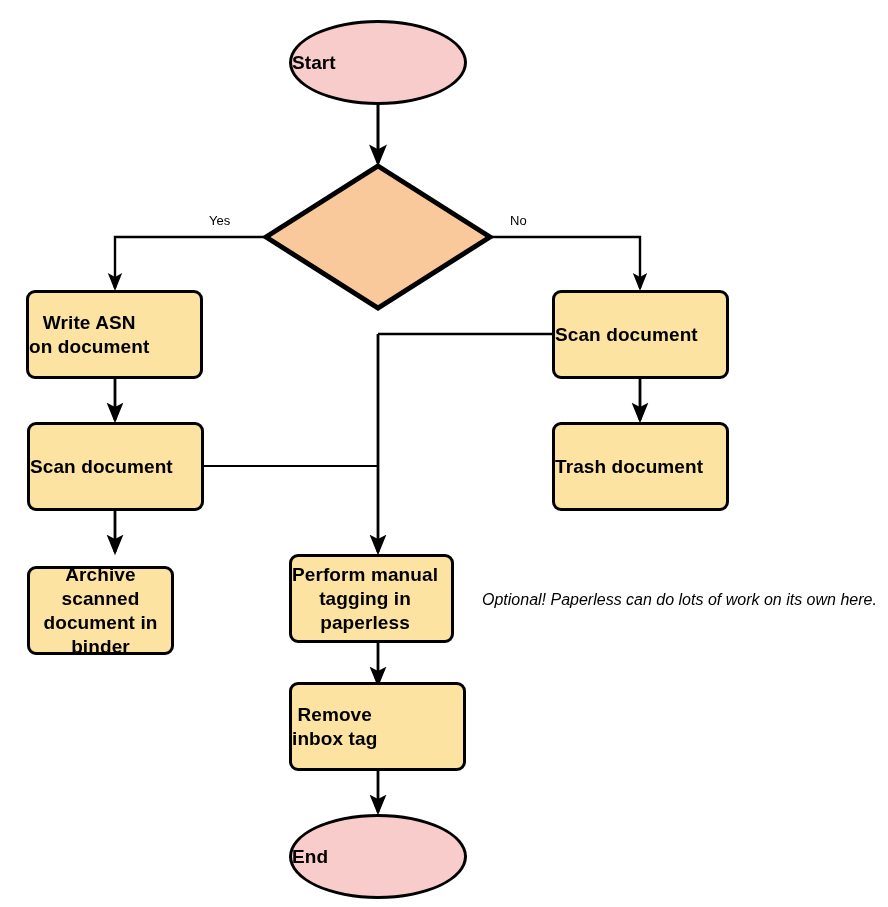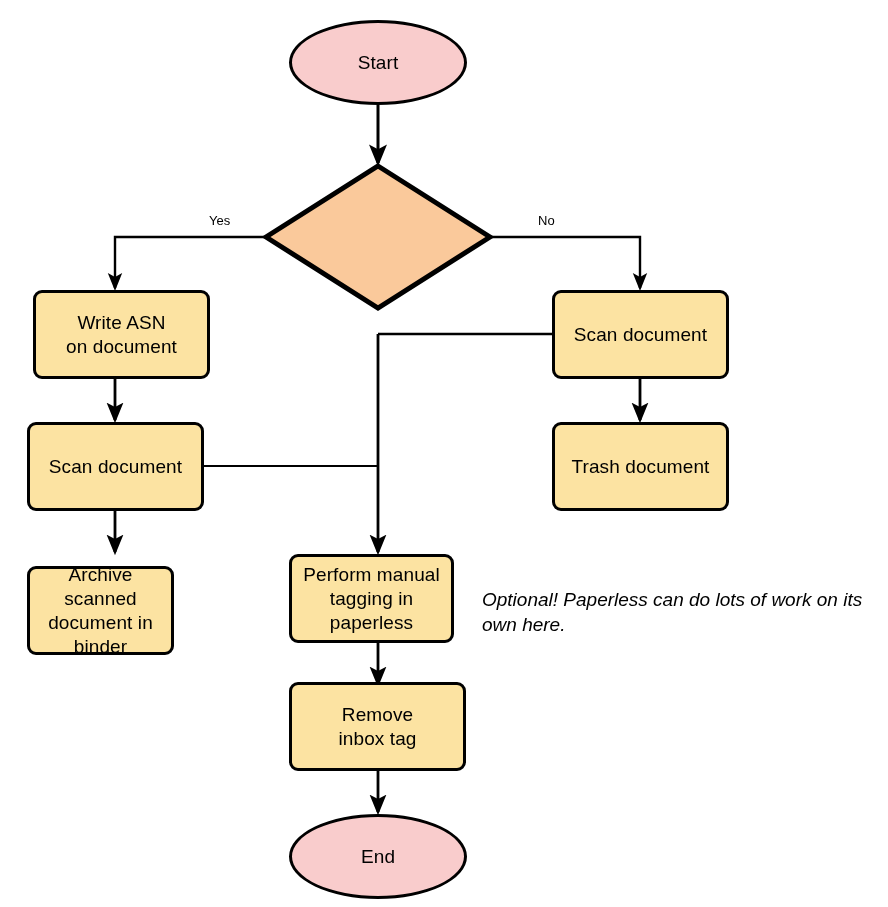--- a/index.html
+++ b/index.html
@@ -22,27 +22,28 @@
     left: 0;
     top: 0;
     width: 888px;
     height: 907px;
   }
   .node {
     position: absolute;
     box-sizing: border-box;
     display: flex;
     align-items: center;
-    justify-content: center;
+    justify-content: flex-start;
     text-align: center;
     color: #000000;
     font-size: 19px;
     line-height: 24px;
     letter-spacing: 0.1px;
     white-space: pre-line;
+    font-weight: bold;
   }
   .proc {
     border: 3px solid #000000;
     border-radius: 9px;
     background: #FCE3A2;
   }
   .term {
     border: 3px solid #000000;
     border-radius: 50%;
     background: #F9CCCC;
@@ -72,21 +73,21 @@
   .edge-label {
     position: absolute;
     font-size: 13px;
     color: #000000;
     line-height: 20px;
     white-space: nowrap;
   }
   .note {
     position: absolute;
     font-style: italic;
-    font-size: 19px;
+    font-size: 16px;
     line-height: 25px;
     color: #000000;
     width: 404px;
   }
 </style>
 </head>
 <body>
 
 <div id="canvas">
 
@@ -124,23 +125,23 @@
     <span>Start</span>
   </div>
 
   <div class="decision-wrap" style="left:263px; top:163px; width:230px; height:148px;">
     <svg class="decision-shape" viewBox="0 0 230 148" preserveAspectRatio="none" xmlns="http://www.w3.org/2000/svg">
       <polygon points="115,3 227,74 115,145 3,74" fill="#FAC99B" stroke="#000000" stroke-width="5" stroke-linejoin="miter"></polygon>
     </svg>
   </div>
 
   <div class="edge-label" style="left:209px; top:211px;">Yes</div>
-  <div class="edge-label" style="left:510px; top:211px;margin-left:28px;">No</div>
+  <div class="edge-label" style="left:510px; top:211px;">No</div>
 
-  <div class="node proc" style="left:33px; top:290px; width:177px; height:89px;">
+  <div class="node proc" style="left:26px; top:290px; width:177px; height:89px;">
     <span>Write ASN
 on document</span>
   </div>
 
   <div class="node proc" style="left:27px; top:422px; width:177px; height:89px;">
     <span>Scan document</span>
   </div>
 
   <div class="node proc" style="left:27px; top:566px; width:147px; height:89px;">
     <span>Archive scanned

